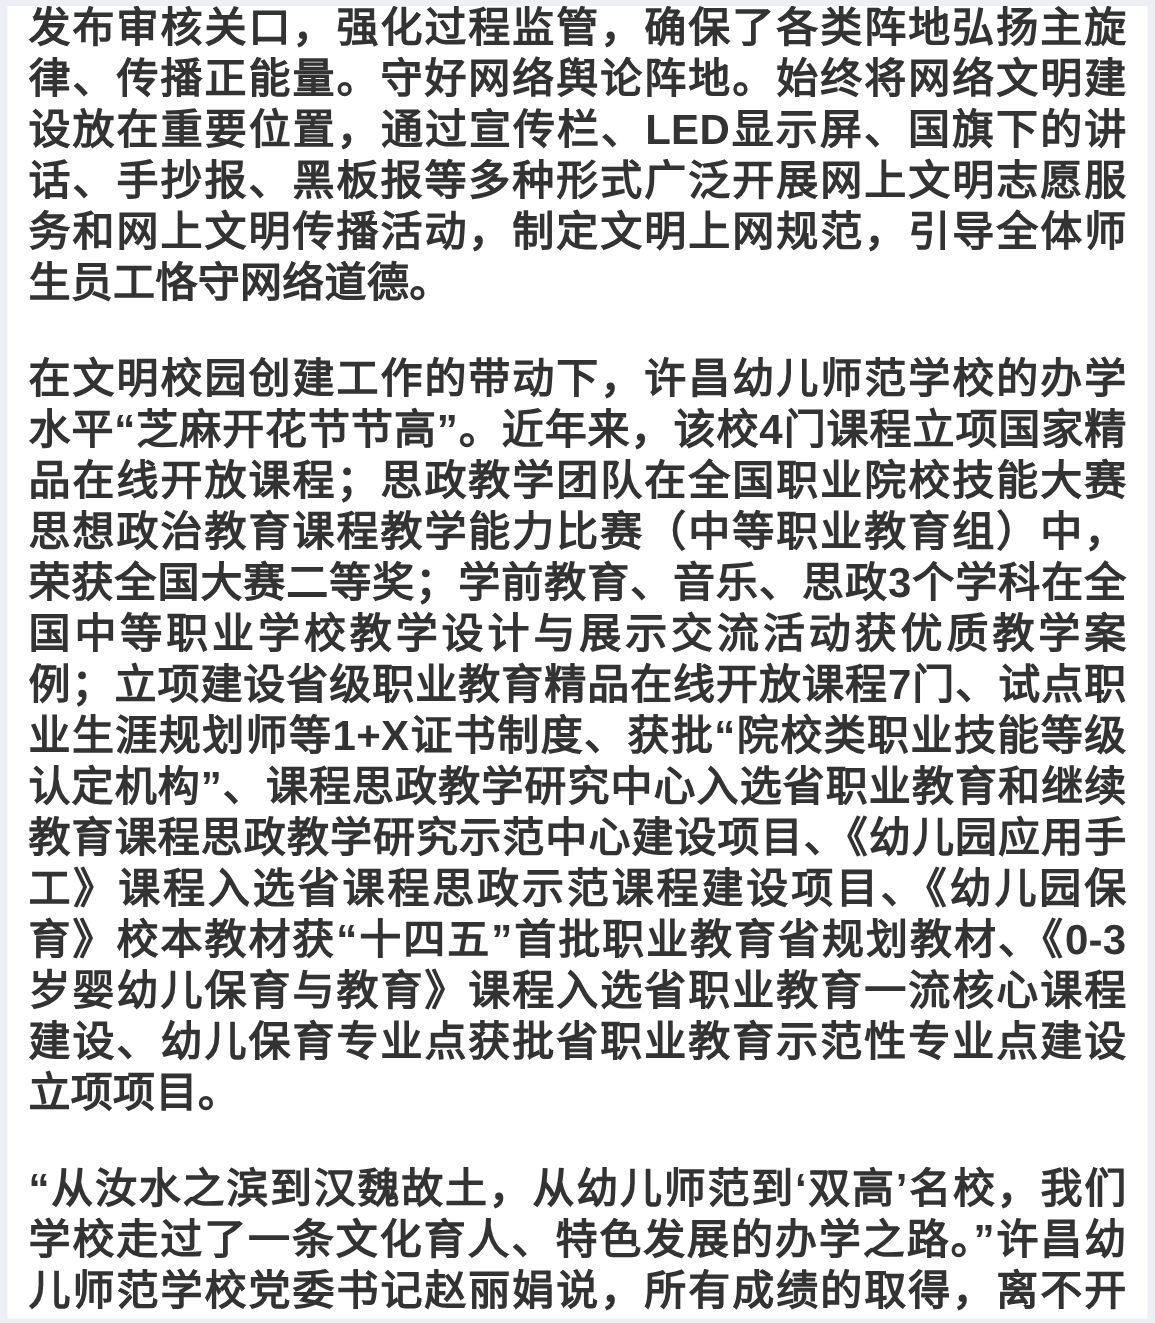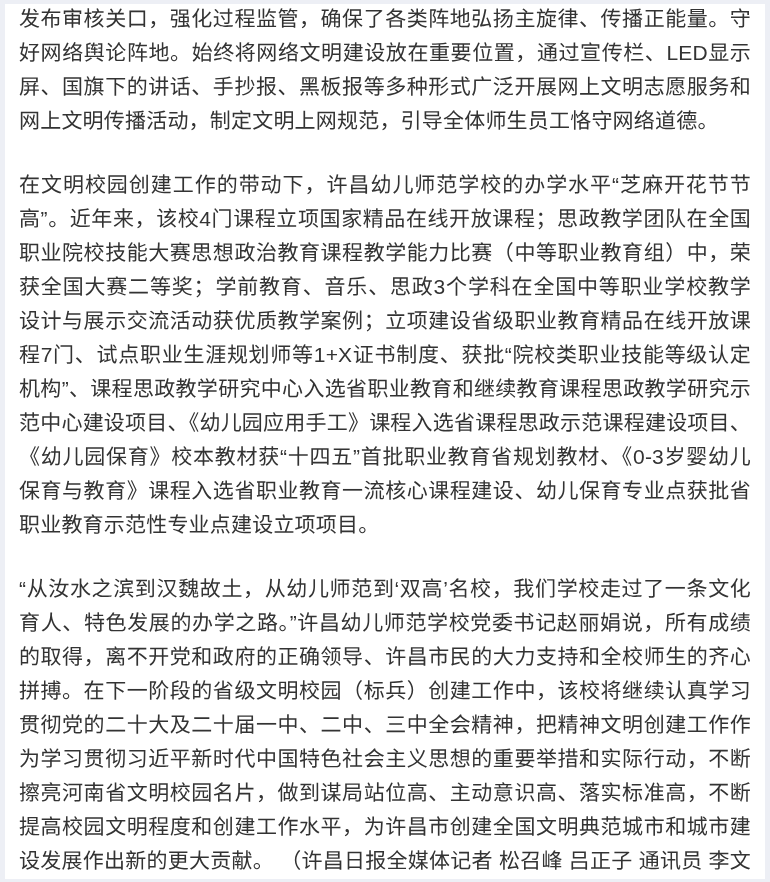--- a/index.html
+++ b/index.html
@@ -21,27 +21,28 @@
     position: absolute;
     top: 4px;
     left: 5px;
     right: 5px;
     bottom: 3px;
     background: var(--content-bg);
     padding: 0 14px;
     overflow: hidden;
   }
   .article p {
-    font-size: 21px;
+    font-size: 28px;
     line-height: 34px;
     color: var(--text-color);
     text-align: justify;
     letter-spacing: 0.2px;
     margin: 0 0 30px 0;
     word-break: break-all;
+    font-weight: bold;
   }
   .article p:last-child { margin-bottom: 0; }
   .article p:first-child { margin-top: -2px; }
 </style>
 </head>
 <body>
 
 <div class="content">
   <div class="article">
     <p>发布审核关口，强化过程监管，确保了各类阵地弘扬主旋律、传播正能量。守好网络舆论阵地。始终将网络文明建设放在重要位置，通过宣传栏、LED显示屏、国旗下的讲话、手抄报、黑板报等多种形式广泛开展网上文明志愿服务和网上文明传播活动，制定文明上网规范，引导全体师生员工恪守网络道德。</p>

